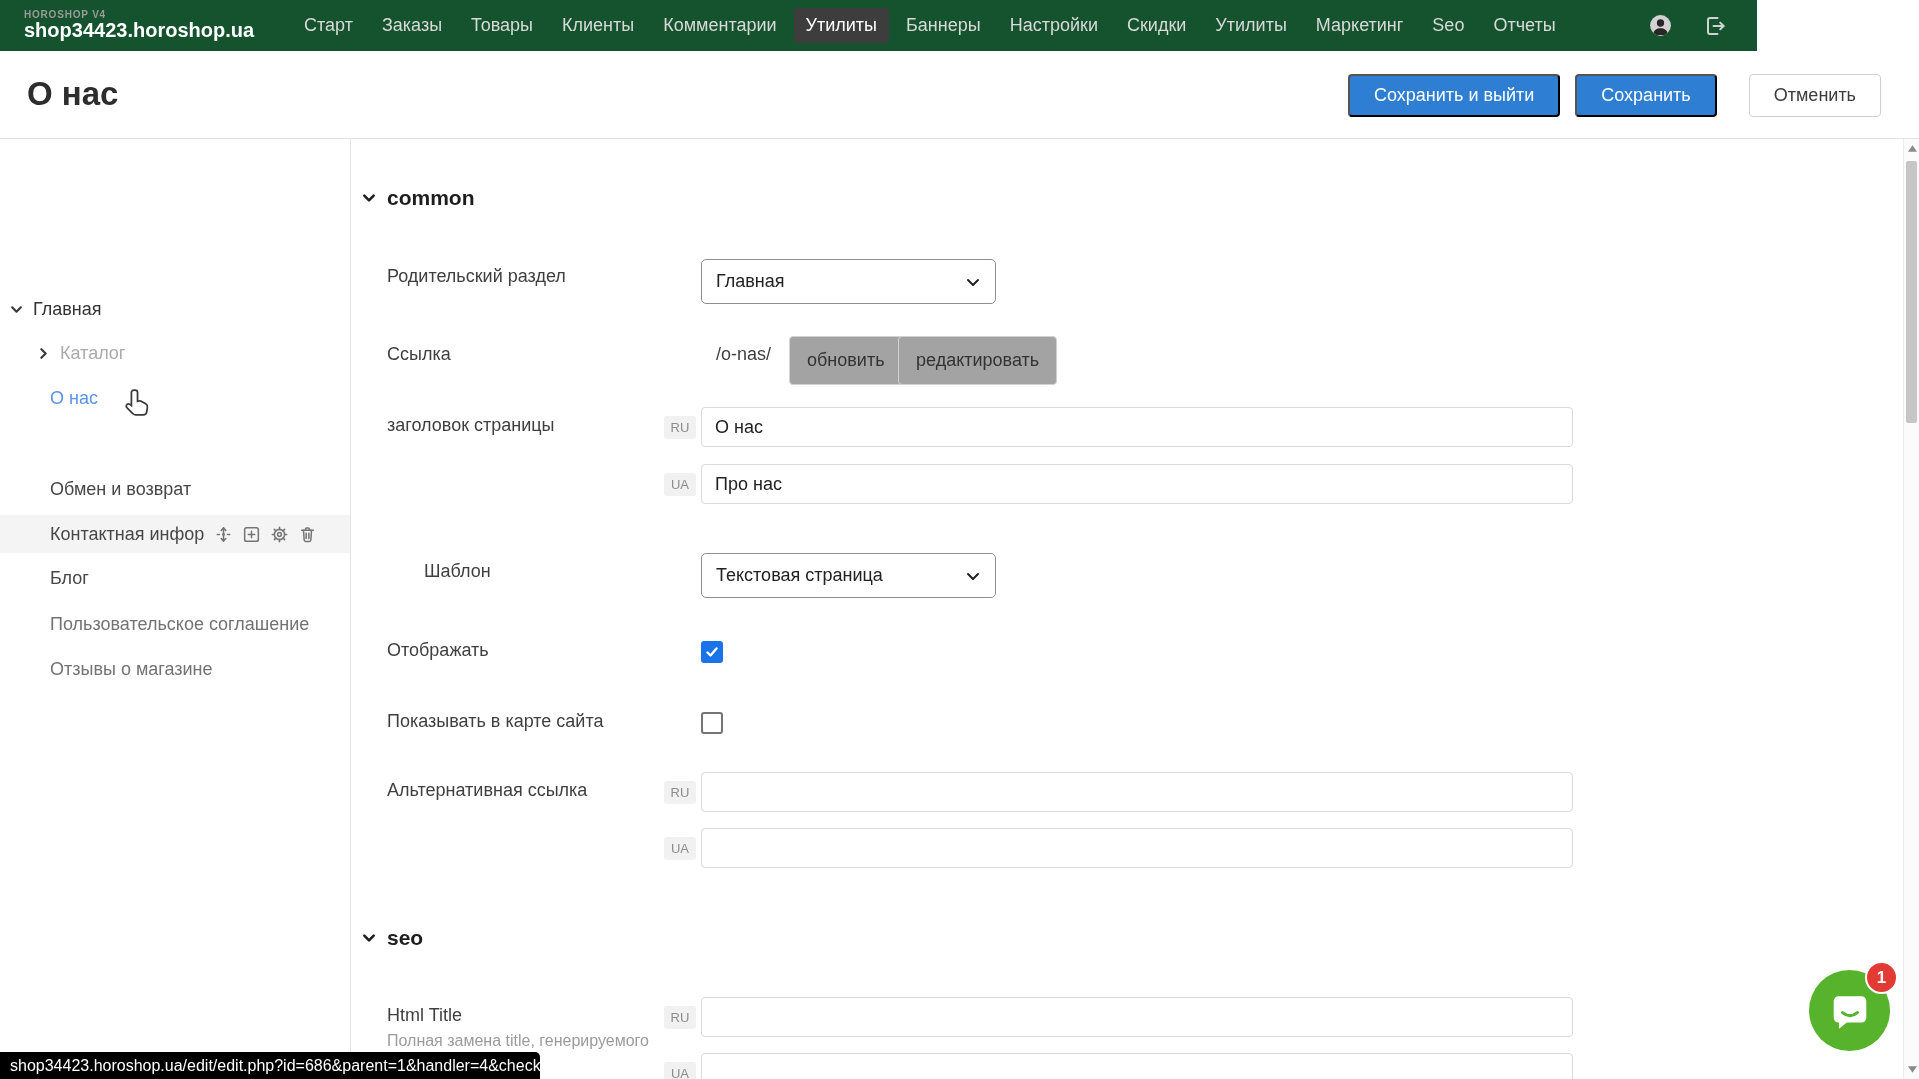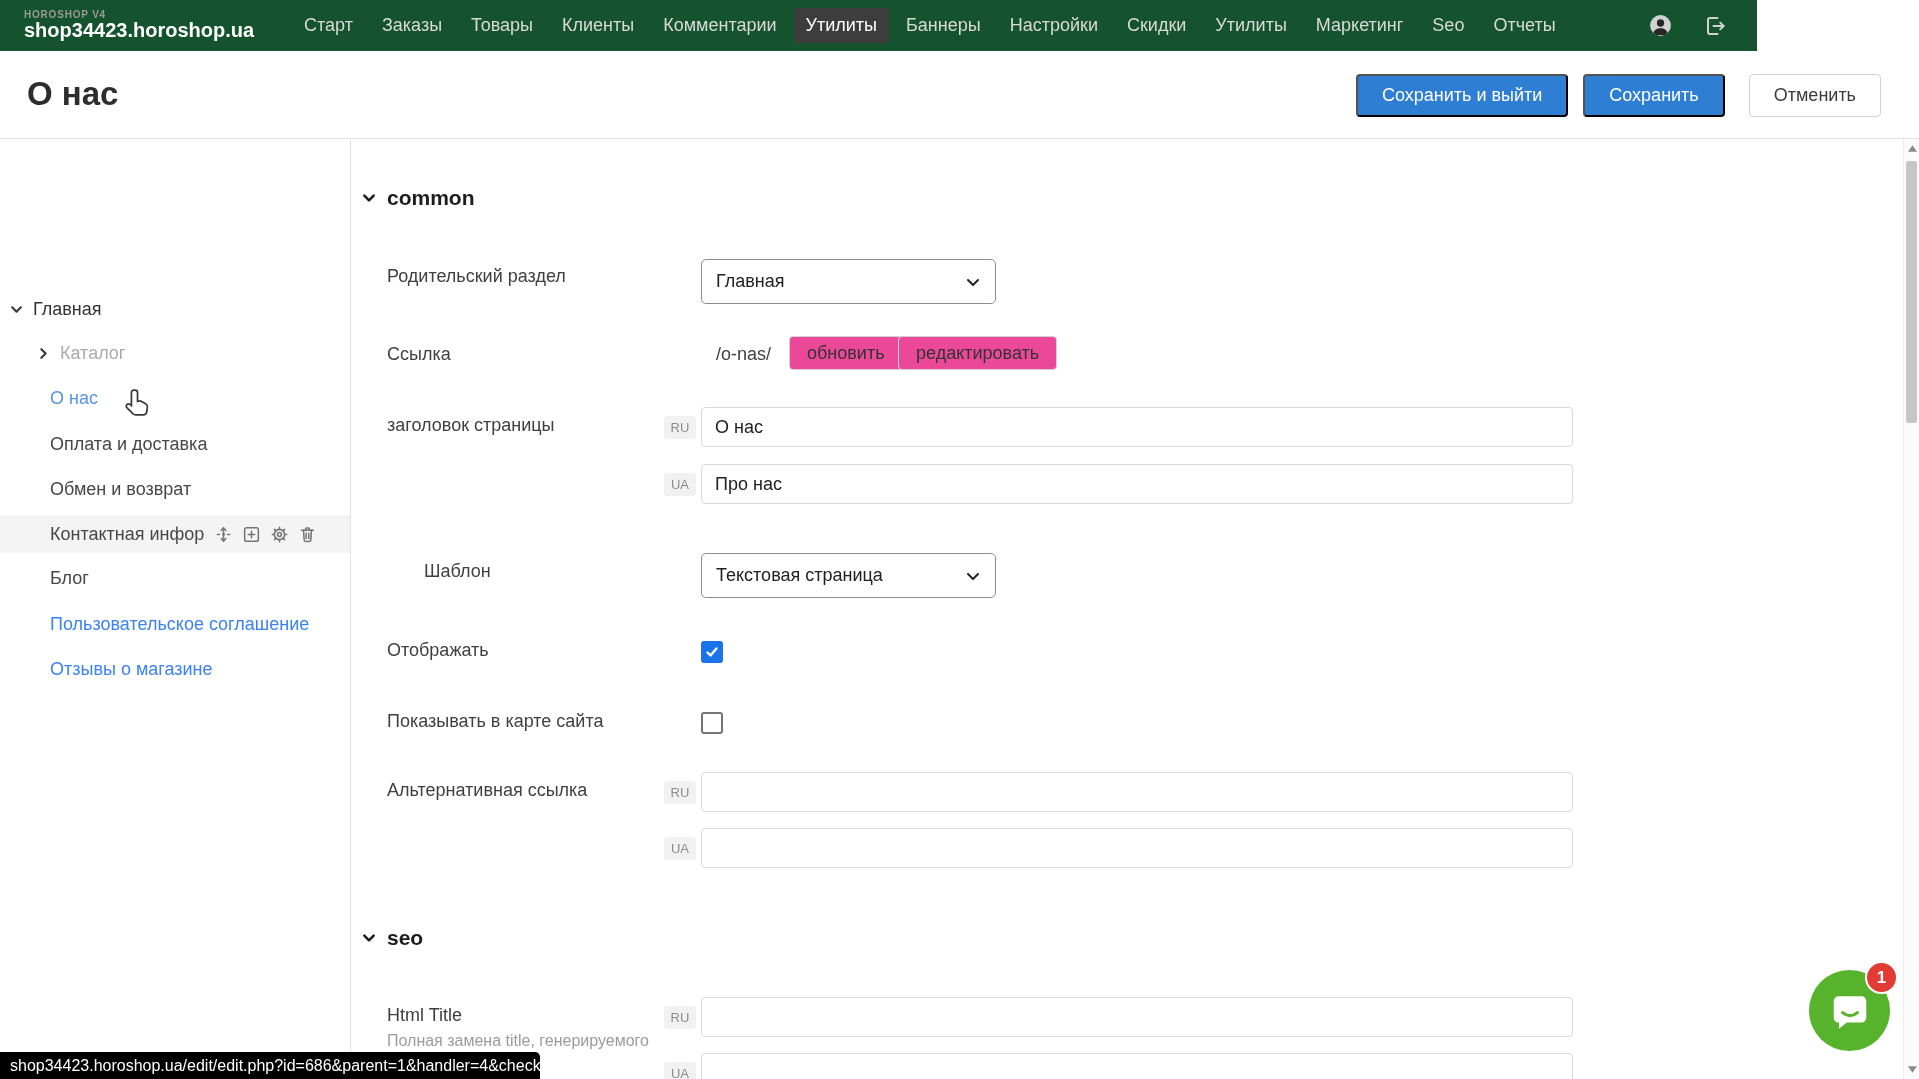--- a/index.html
+++ b/index.html
@@ -22,35 +22,35 @@
 
   
   .page-header { position:absolute; top:51px; left:0; width:1919px; height:88px;
                  background:#fff; border-bottom:1px solid #e2e2e2; z-index:20; }
   .page-title { position:absolute; left:27px; top:24px; font-size:33px; color:#2d2d2d; }
   .header-buttons { position:absolute; right:38px; top:23px; display:flex; align-items:center; }
   .btn { height:43px; display:flex; align-items:center; border-radius:4px;
          font-size:18px; padding:1px 24px; cursor:pointer; white-space:nowrap; }
   .btn-primary { background:#2e7ed3; color:#fff; }
   .btn-gap { margin-left:15px; }
-  .btn-plain { background:#fff; border:1px solid #d2d2d2; color:#3c3c3c; margin-left:24px; }
+  .btn-plain { background:#fff; border:1px solid #d2d2d2; color:#3c3c3c; margin-left:32px; }
 
   
   .sidebar { position:absolute; top:139px; left:0; width:351px; height:940px;
              background:#fff; border-right:1px solid #e4e4e4; z-index:10; }
   .tree-item { position:absolute; left:0; width:350px; height:38px;
                display:flex; align-items:center; font-size:18px; color:#474747; cursor:pointer; }
   .tree-item .chev { flex:0 0 auto; display:flex; }
   .ti-root { padding-left:10px; }
   .ti-root .lbl { margin-left:10px; color:#333; }
   .ti-cat { padding-left:37px; color:#ababab; }
   .ti-cat .lbl { margin-left:10px; }
   .ti-l1 { padding-left:50px; }
   .ti-active { color:#5b93e8; }
-  .ti-muted { color:#3b82f6;align-items:center; }
+  .ti-muted { color:#737373;align-items:center; }
   .ti-hover { background:#f4f4f4; }
   .row-icons { display:flex; align-items:center; gap:9px; margin-left:10px; }
   .row-icons svg { display:block; }
 
   
   .content { position:absolute; top:139px; left:352px; width:1551px; height:940px;
              background:#fff; }
   .abs { position:absolute; }
   .section-head { display:flex; align-items:center; gap:11px; font-size:21px;
                   font-weight:bold; color:#1d1d1d; cursor:pointer; }
@@ -59,22 +59,22 @@
   .select { width:295px; height:45px; border:1px solid #8e8e8e; border-radius:5px;
             background:#fff; display:flex; align-items:center; padding:0 14px;
             font-size:18px; color:#222; cursor:pointer; }
   .select svg { margin-left:auto; }
   .input { width:872px; height:40px; border:1px solid #d9d9d9; border-radius:4px;
            background:#fff; display:flex; align-items:center; padding:0 13px;
            font-size:18px; color:#222; cursor:text; }
   .lang { width:32px; height:23px; background:#f1f1f1; border-radius:3px;
           display:flex; align-items:center; justify-content:center;
           font-size:13px; color:#8c8c8c; }
-  .btn-small { height:34px; display:inline-flex; align-items:center; padding:0 17px;
-               background:#ec4899; border:1px solid #d2d2d2; border-radius:4px;
+  .btn-small { height:49px; display:inline-flex; align-items:center; padding:0 17px;
+               background:#a3a3a3; border:1px solid #d2d2d2; border-radius:4px;
                font-size:18px; color:#333; cursor:pointer; }
   .linkpath { font-size:18px; color:#3f3f3f; }
   .checkbox { width:22px; height:22px; border-radius:3px; border:2px solid #757575;
               background:#fff; cursor:pointer; display:flex; align-items:center; justify-content:center; }
   .checkbox[data-checked="true"] { border-color:#1a73e8; background:#1a73e8; }
   .checkbox svg { display:none; }
   .checkbox[data-checked="true"] svg { display:block; }
 
   
   .statusbar { position:absolute; left:0; bottom:0; height:27px; width:540px;
@@ -173,23 +173,20 @@
           <path d="M4 2 l4 4 -4 4"></path>
         </svg>
     </span>
     <span class="lbl">Каталог</span>
   </div>
 
   <div class="tree-item ti-l1 ti-active" style="top:240px;">
     <span>О нас</span>
   </div>
 
-  <div class="tree-item ti-l1" style="top:286px;">
-    <span>Оплата и доставка</span>
-  </div>
 
   <div class="tree-item ti-l1" style="top:331px;">
     <span>Обмен и возврат</span>
   </div>
 
   <div class="tree-item ti-l1 ti-hover" style="top:376px;">
     <span>Контактная инфор</span>
     <span class="row-icons">
       <svg width="19" height="19" viewBox="0 0 20 20" fill="none" stroke="#757575" stroke-width="1.6" stroke-linecap="round">
         <path d="M10 3 v14 M10 3 l-2.4 2.8 M10 3 l2.4 2.8 M10 17 l-2.4 -2.8 M10 17 l2.4 -2.8 M3.5 10 h2.2 M14.3 10 h2.2"></path>

